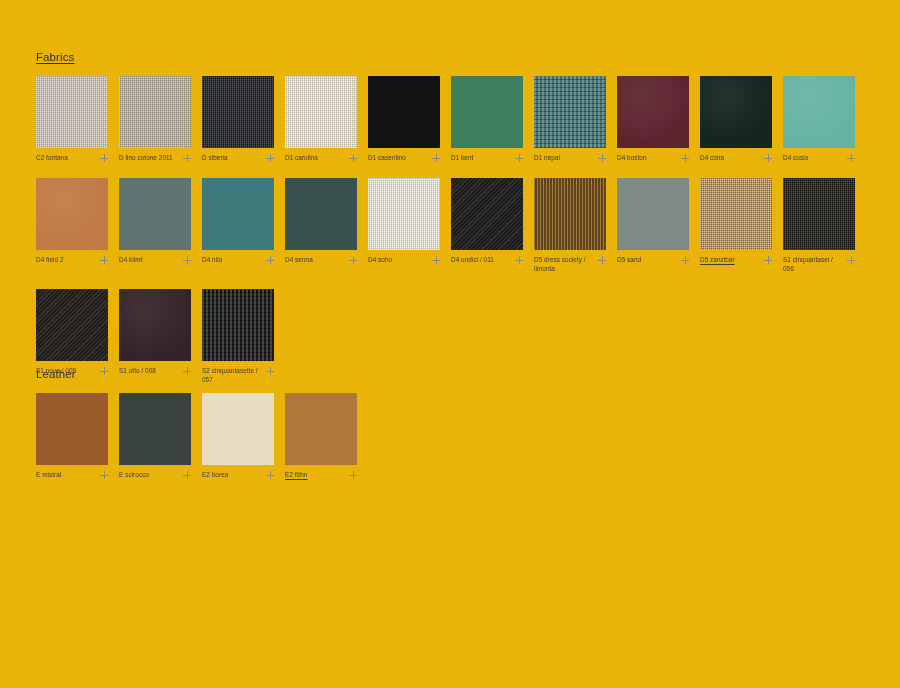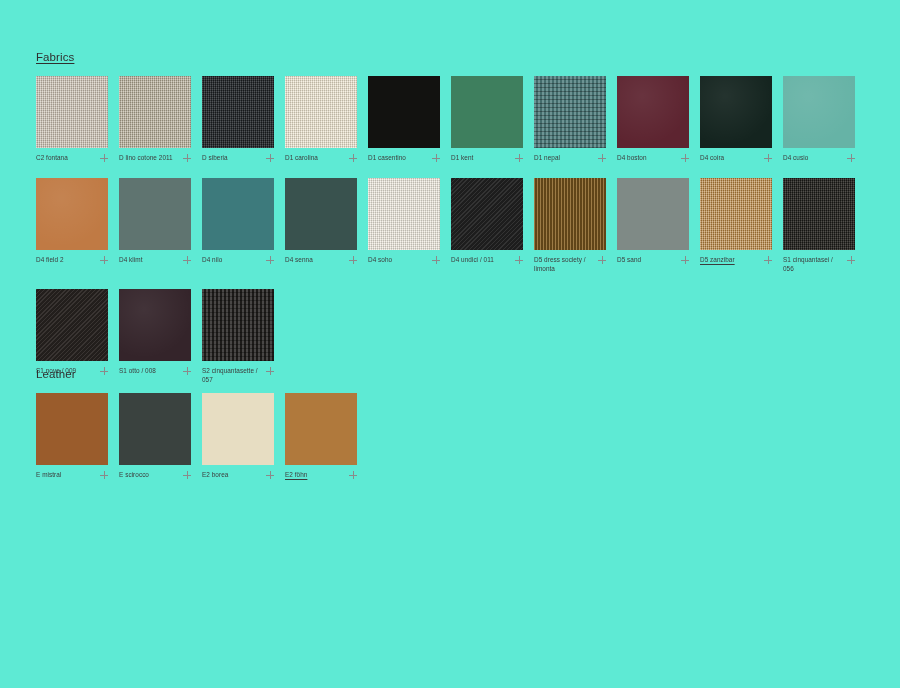--- a/index.html
+++ b/index.html
@@ -11,21 +11,21 @@
     width: 900px;
     height: 688px;
     font-family: "Liberation Sans", sans-serif;
     color: #3a3a3a;
     overflow: hidden;
   }
   .page {
     position: relative;
     width: 900px;
     height: 688px;
-    background: #5eead4;
+    background: #eab308;
   }
   .section {
     position: absolute;
     left: 36px;
   }
   .section-title {
     font-size: 11.5px;
     line-height: 14px;
     color: #2f2f2f;
     letter-spacing: 0.1px;

